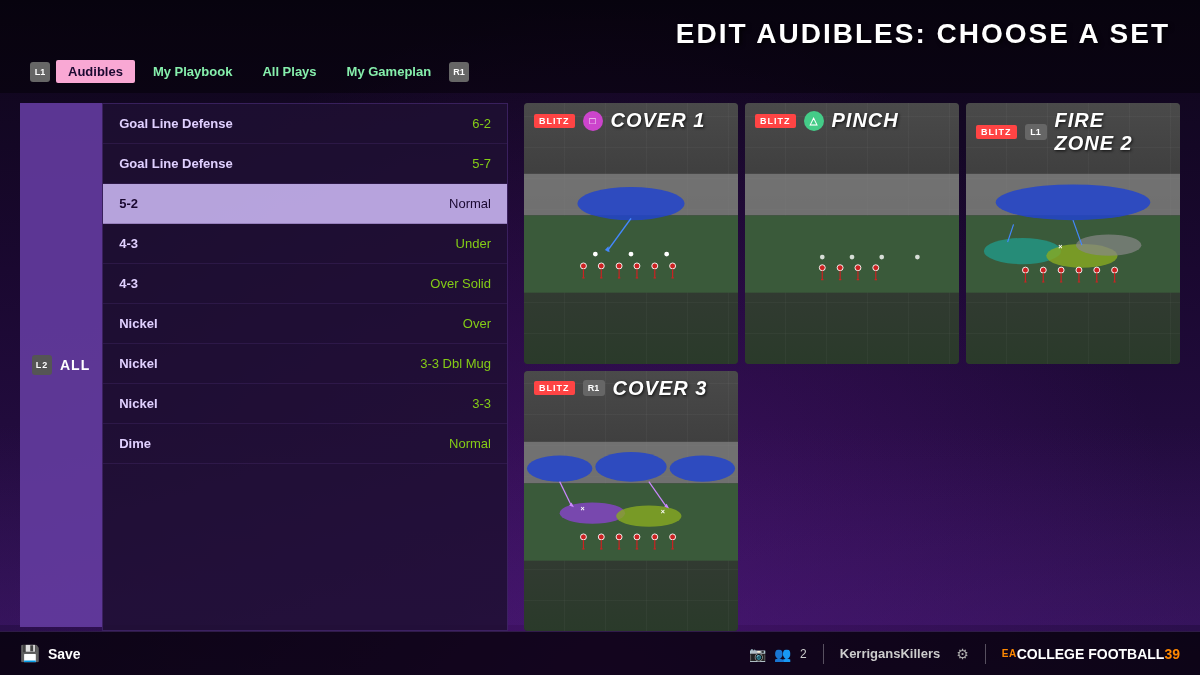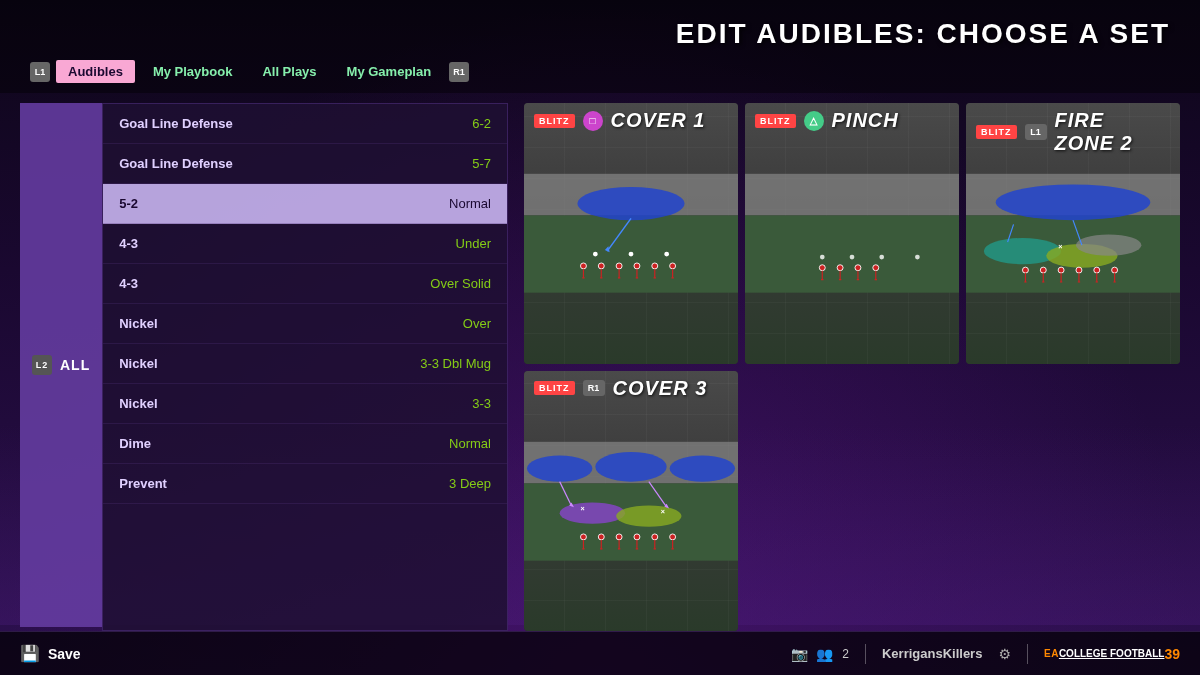--- a/index.html
+++ b/index.html
@@ -382,24 +382,20 @@
       <span class="play-formation">Nickel</span>
       <span class="play-name">3-3 Dbl Mug</span>
     </div>
           <div class="play-item">
       <span class="play-formation">Nickel</span>
       <span class="play-name">3-3</span>
     </div>
           <div class="play-item">
       <span class="play-formation">Dime</span>
       <span class="play-name">Normal</span>
-    </div>
-          <div class="play-item">
-      <span class="play-formation">Prevent</span>
-      <span class="play-name">3 Deep</span>
     </div>
         </div>
     </div>
 
     <div class="right-panel">
 
       <div class="play-card">
         <div class="play-field">
           <svg class="play-svg" viewBox="0 0 360 200" xmlns="http://www.w3.org/2000/svg">
 
@@ -583,19 +579,19 @@
         <span class="icon-small">📷</span>
         <span class="icon-small">👥</span>
         <span style="font-size:12px;">2</span>
       </div>
       <div class="divider-v"></div>
       <span style="font-size:13px; font-weight:600;">KerrigansKillers</span>
       <span class="icon-small">⚙</span>
       <div class="divider-v"></div>
       <div class="game-logo">
         <span style="color:#ff8800; font-weight:900; font-size:10px; letter-spacing:0.5px;">EA</span>
-        <span style="color:white; font-size:10px;text-decoration:underline;">COLLEGE FOOTBALL</span>
+        <span style="color:white; font-size:14px;">COLLEGE FOOTBALL</span>
         <span style="color:#ff8800; font-weight:900; font-size:14px;">39</span>
       </div>
     </div>
   </div>
 
 </div>
 
 </body></html>

